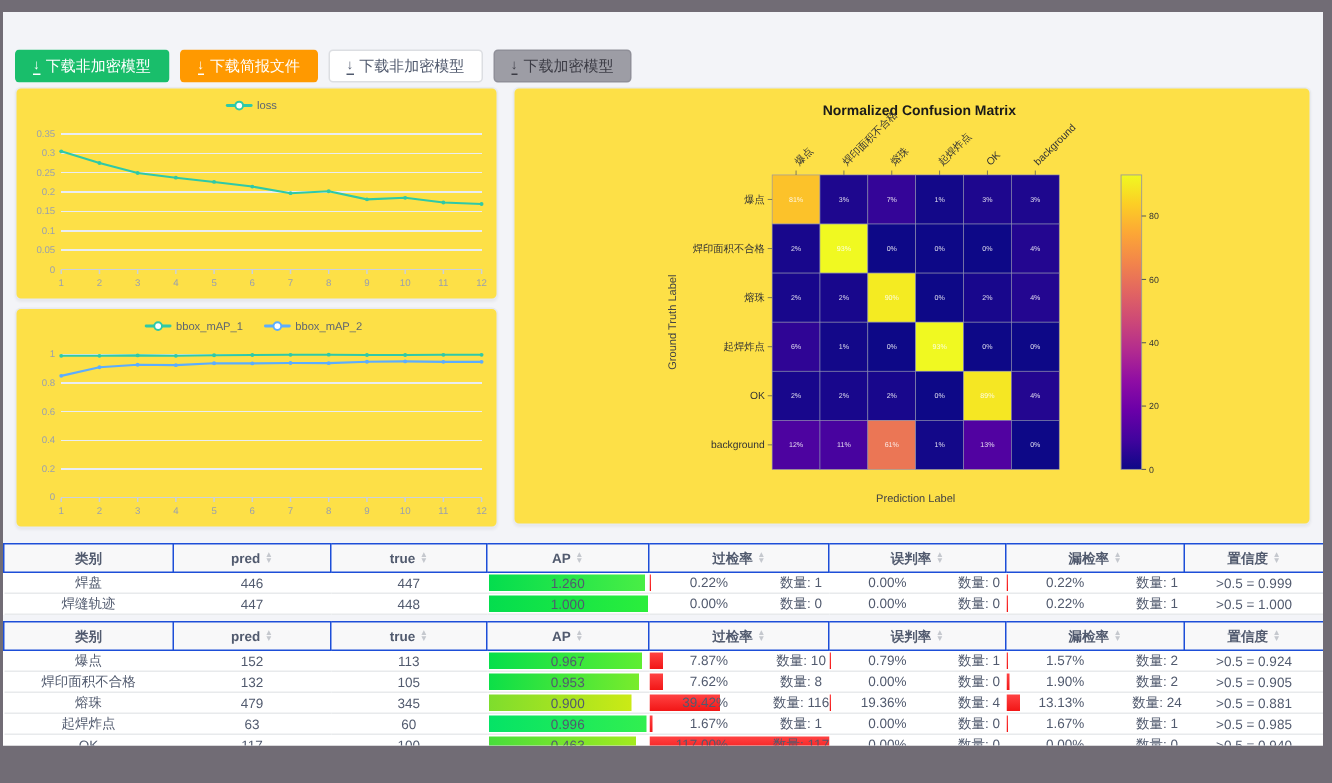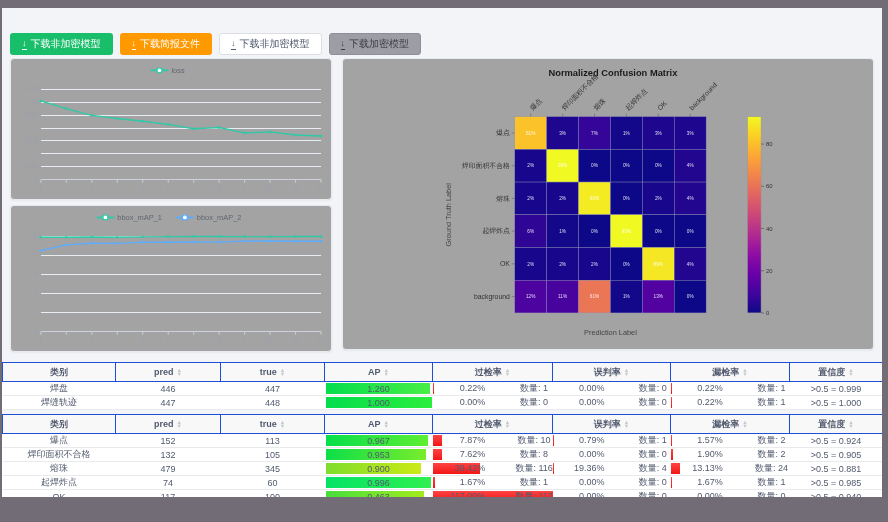--- a/index.html
+++ b/index.html
@@ -7,21 +7,21 @@
   .app{position:absolute;left:2px;top:8px;width:880px;height:489px;background:#f3f4f8;overflow:hidden}
   .toolbar{display:flex;gap:7px;padding:25px 0 3px 8px}
   .btn{height:22px;display:inline-flex;align-items:center;gap:4px;padding:0 11px;border-radius:3px;border:1px solid transparent;font-size:10px;cursor:pointer;font-family:inherit;white-space:nowrap}
   .btn-green{background:#19be6b;color:#fff}
   .btn-orange{background:#ff9900;color:#fff}
   .btn-white{background:#fff;border-color:#dcdee2;color:#515a6e}
   .btn-gray{background:#9d9da5;border-color:#8f8f98;color:#3c3c45}
   .dl-icon{font-size:9px;line-height:1;border-bottom:1px solid currentColor;padding-bottom:1px}
   .main{display:flex;gap:10px;padding:0 8px}
   .left-col{width:322px;flex:none;display:flex;flex-direction:column;gap:5px}
-  .card{background:#a3a3a3;border:1px solid #e7eaf0;border-radius:4px;box-shadow:0 1px 2px rgba(0,0,0,.05);overflow:hidden}
+  .card{background:#fde047;border:1px solid #e7eaf0;border-radius:4px;box-shadow:0 1px 2px rgba(0,0,0,.05);overflow:hidden}
   .chart-card1{height:140px}
   .chart-card2{height:145px}
   .matrix-card{flex:1;height:290px}
   svg{display:block}
   .tables{margin-top:10px}
   .tbl{width:100%;border-collapse:collapse;background:#fff;table-layout:fixed}
   .tbl th{background:#f8f8f9;border:1px solid #1d4ed8;height:18px;font-size:9px;color:#515a6e;font-weight:700;padding:0}
   .tbl td{height:13px;font-size:9px;color:#515a6e;text-align:center;border-bottom:1px solid #e8eaec;padding:0;position:relative;overflow:hidden;white-space:nowrap}
   .tbl-gap{height:4px}
   .th-inner{display:inline-flex;align-items:center;gap:3px;justify-content:center}
@@ -514,21 +514,21 @@
             <td>479</td>
             <td>345</td>
             <td><div class="ap-bar" style="width: calc(90% - 2px); background: linear-gradient(90deg, rgb(126, 221, 45), rgb(203, 234, 21));"></div><span class="cell-text">0.900</span></td>
             <td><div class="rate-bar" style="width: 39.42%; min-width: 1px;"></div><span class="pct">39.42%</span><span class="cnt">数量: 116</span></td>
             <td><div class="rate-bar" style="width: 1.16%; min-width: 1px;"></div><span class="pct">19.36%</span><span class="cnt">数量: 4</span></td>
             <td><div class="rate-bar" style="width: 7.83%; min-width: 1px;"></div><span class="pct">13.13%</span><span class="cnt">数量: 24</span></td>
             <td>&gt;0.5 = 0.881</td>
           </tr>
           <tr>
             <td>起焊炸点</td>
-            <td>74</td>
+            <td>63</td>
             <td>60</td>
             <td><div class="ap-bar" style="width: calc(99.6% - 2px); background: linear-gradient(90deg, rgb(5, 227, 102), rgb(49, 239, 80));"></div><span class="cell-text">0.996</span></td>
             <td><div class="rate-bar" style="width: 1.67%; min-width: 1px;"></div><span class="pct">1.67%</span><span class="cnt">数量: 1</span></td>
             <td><span class="pct">0.00%</span><span class="cnt">数量: 0</span></td>
             <td><div class="rate-bar" style="width: 1.67%; min-width: 1px;"></div><span class="pct">1.67%</span><span class="cnt">数量: 1</span></td>
             <td>&gt;0.5 = 0.985</td>
           </tr>
           <tr>
             <td>OK</td>
             <td>117</td>

